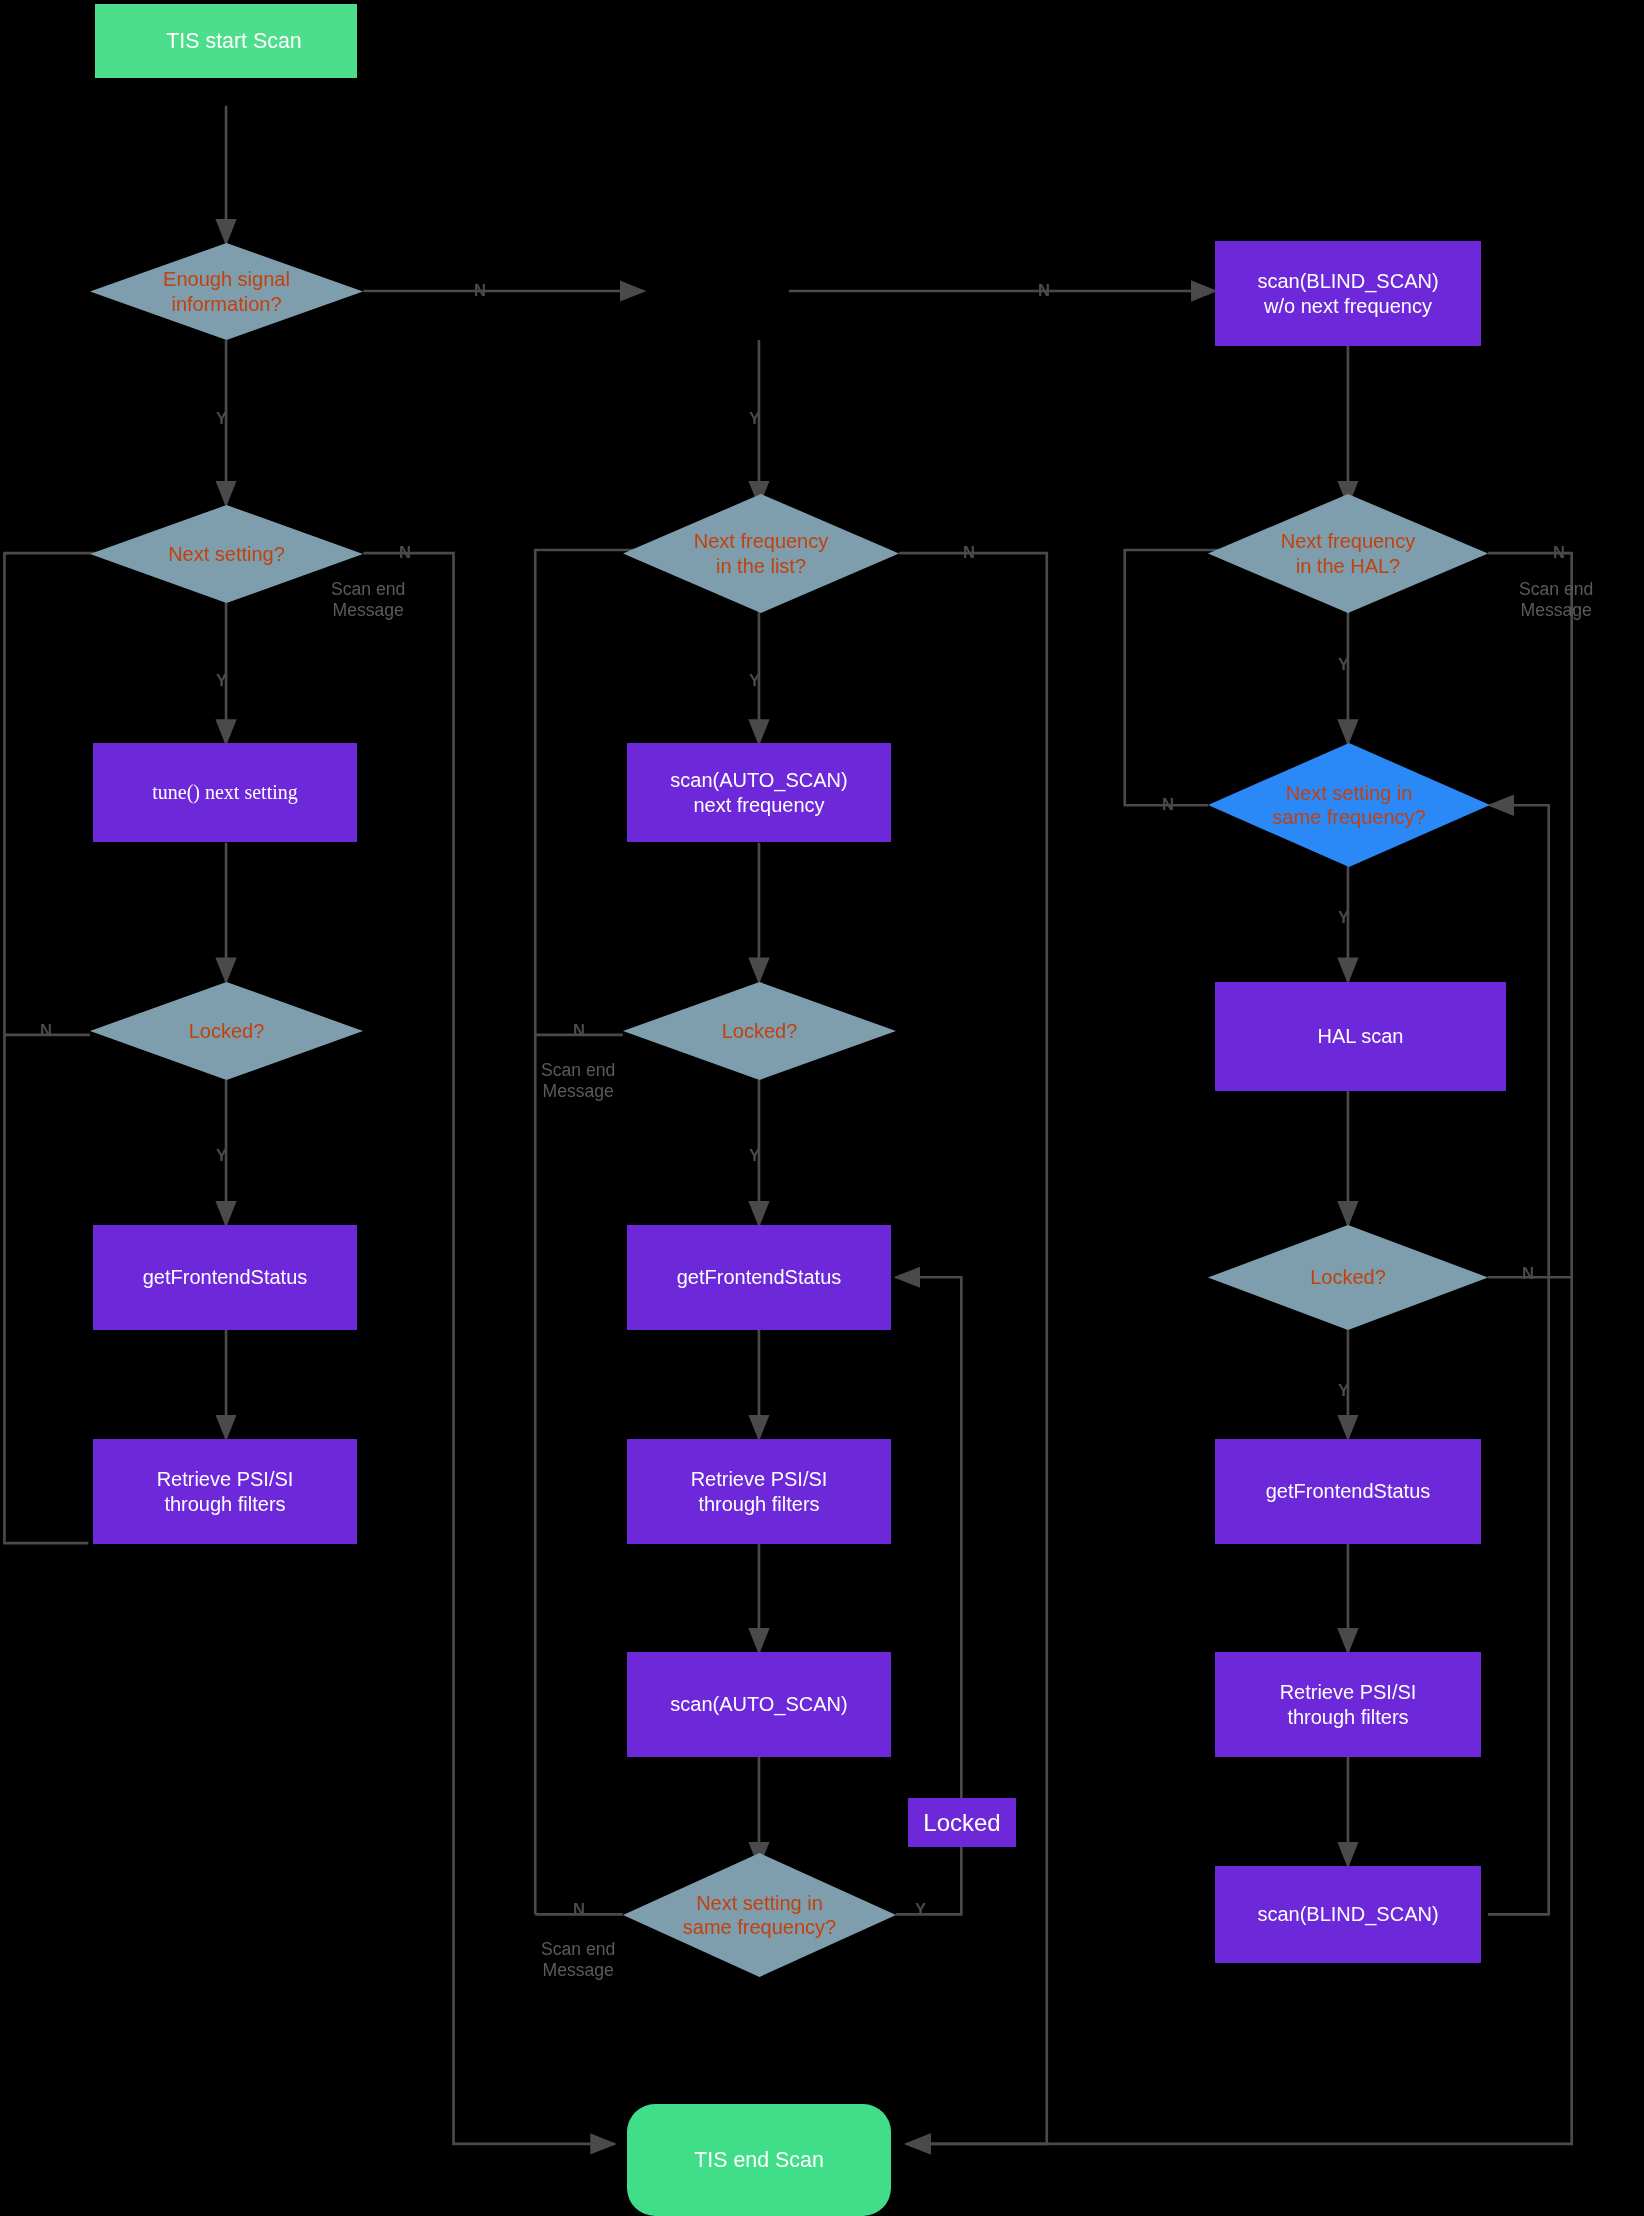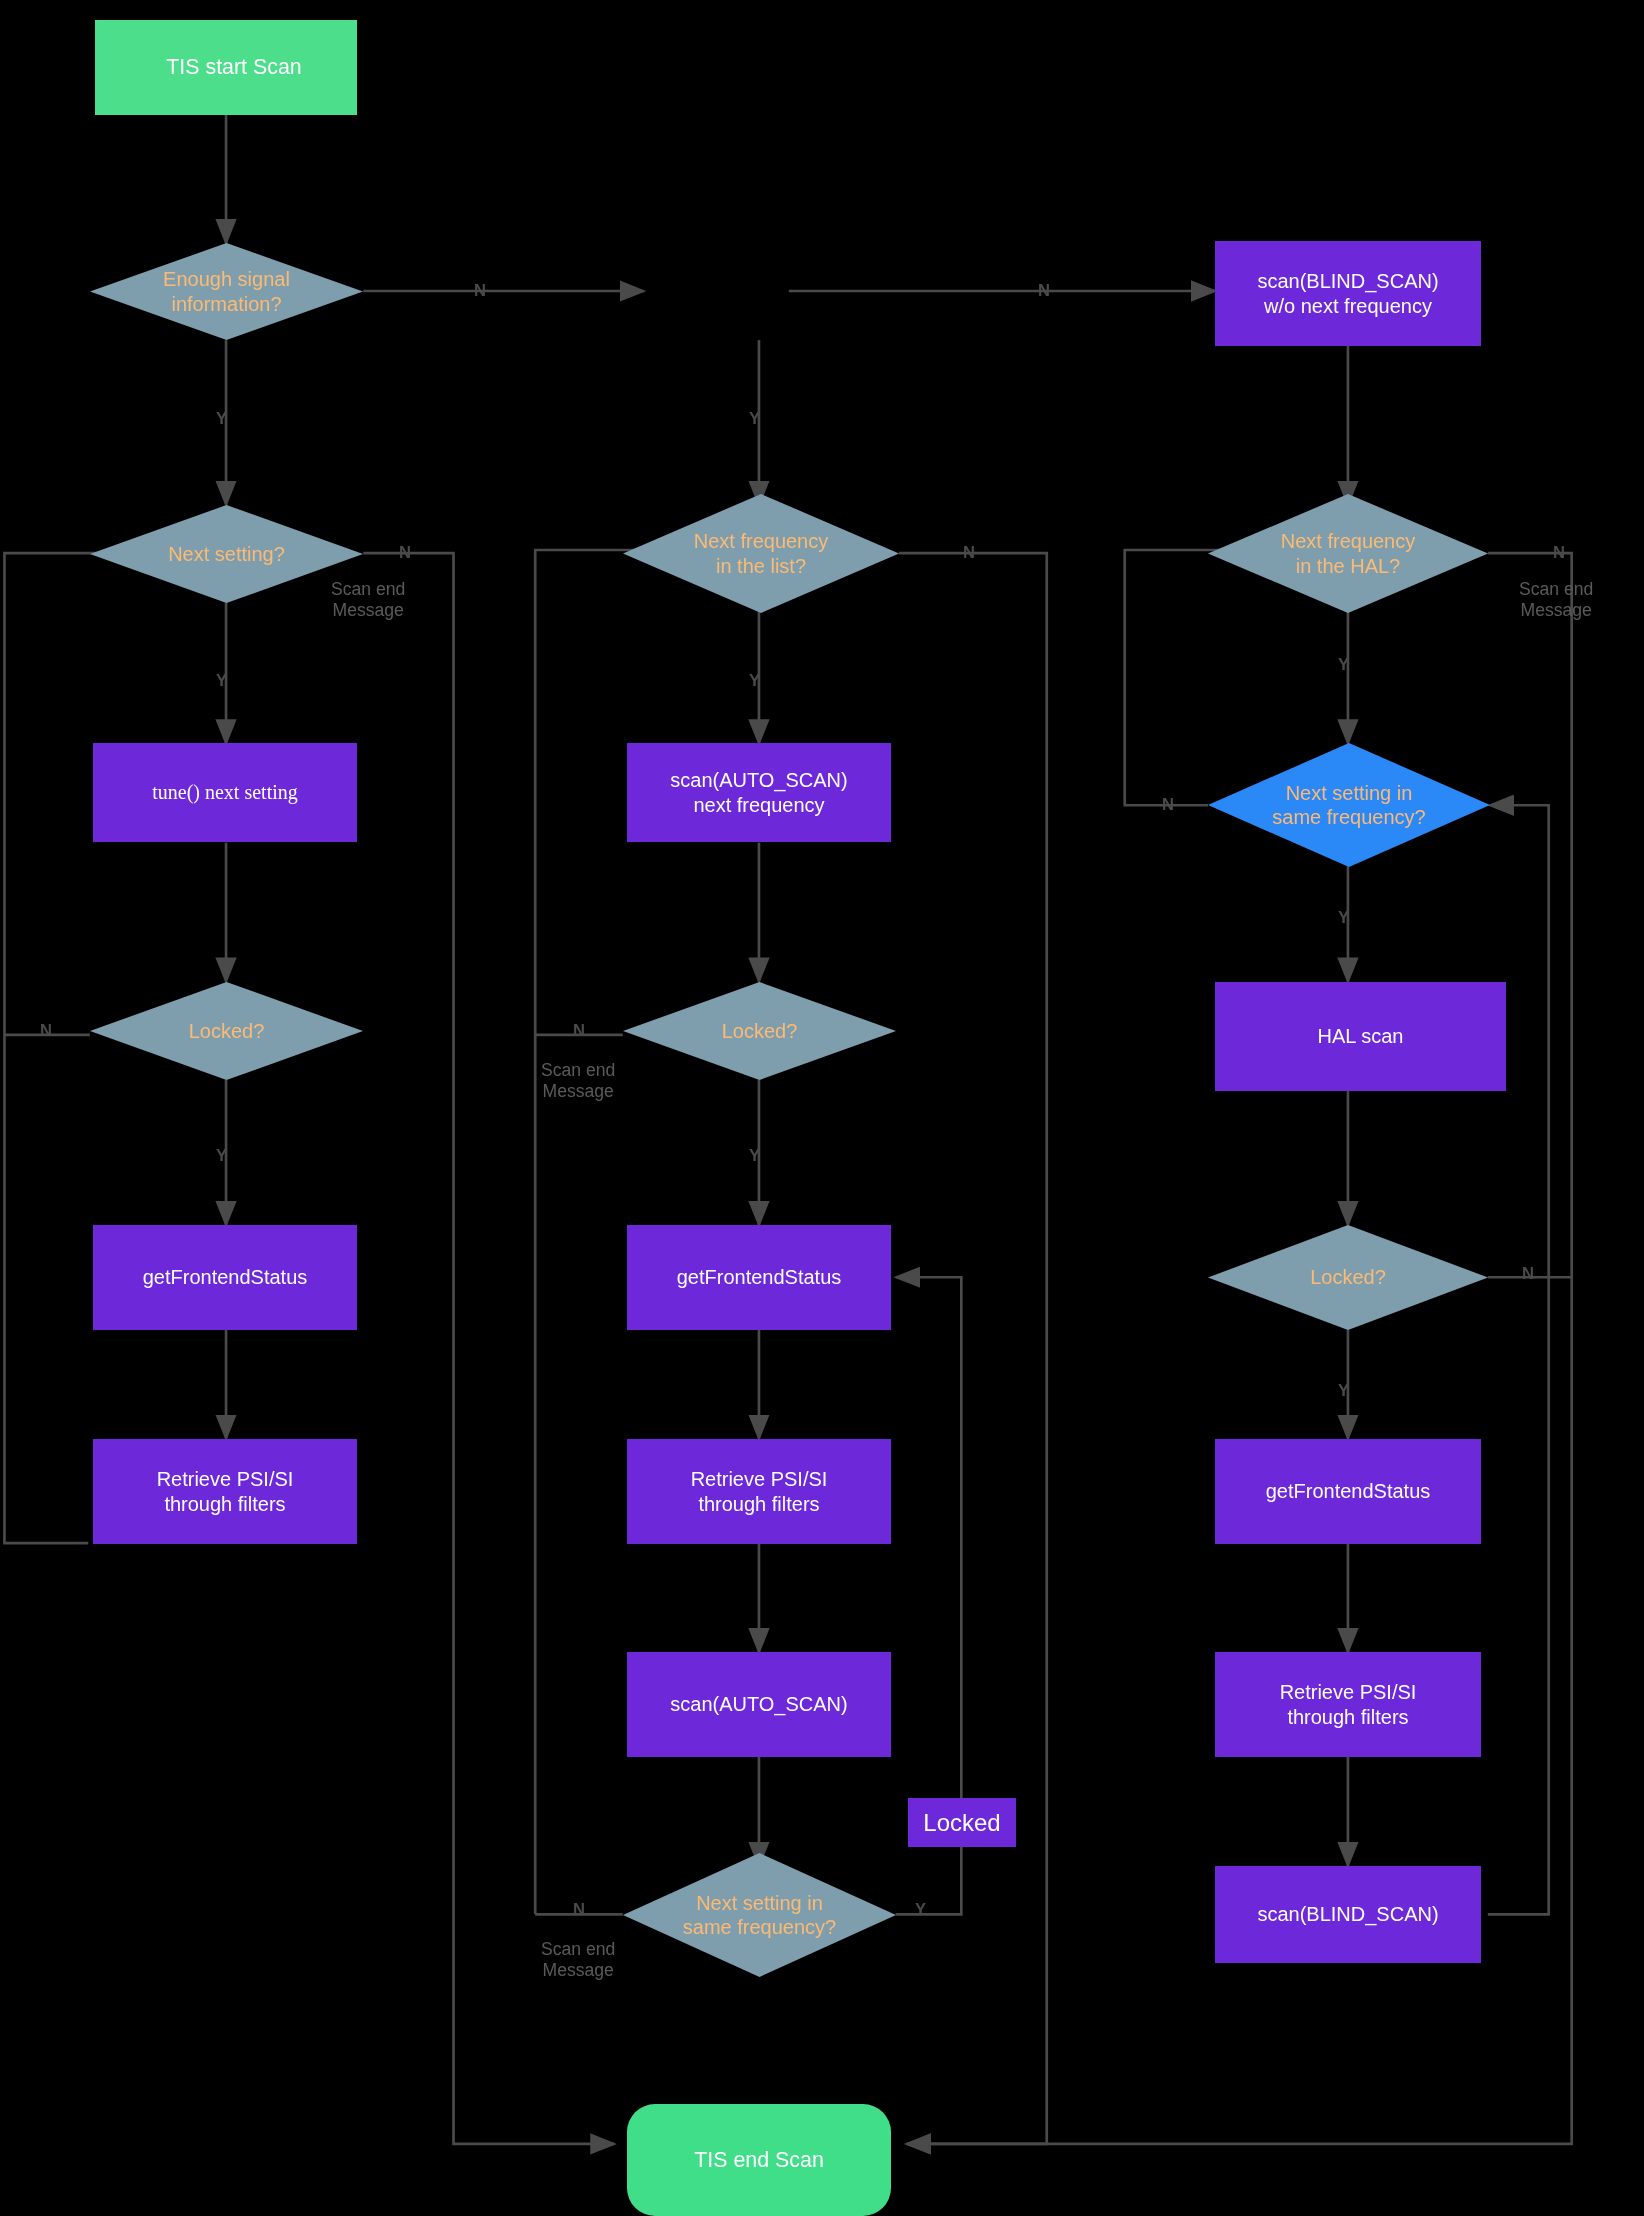--- a/index.html
+++ b/index.html
@@ -10,21 +10,21 @@
         text-align:center;color:#fff;line-height:1.22;box-sizing:border-box;}
   .rect{}
   .start{background:#4CDE8B;}
   .term{background:#41DE8A;}
   .proc{background:#6d28d9;}
   .dia{position:absolute;display:flex;align-items:center;justify-content:center;text-align:center;}
   .dia .shape{position:absolute;left:0;top:0;width:100%;height:100%;
               clip-path:polygon(50% 0,100% 50%,50% 100%,0 50%);}
   .dia .shape.gray{background:#7E9EAE;}
   .dia .shape.blue{background:#2B88F7;}
-  .dia .txt{position:relative;z-index:2;color:#fdba74;line-height:1.22;width:86%;}
+  .dia .txt{position:relative;z-index:2;color:#c2410c;line-height:1.22;width:86%;}
   .edgelabel{position:absolute;color:#4a4a4a;font-weight:bold;font-size:16.6px;
              line-height:1.1;white-space:nowrap;}
   .edgenote{position:absolute;color:#5a5a5a;font-size:17.6px;line-height:1.22;
             white-space:nowrap;text-align:center;}
   .f40{font-size:21.4px;}
   .f38{font-size:20px;}
   .f34{font-size:24px;}
 </style>
 </head>
 <body>
@@ -97,21 +97,21 @@
       <path d="M2786,3585 L2900,3585 L2900,1508 L2790,1508" marker-end="url(#ah)"></path>
 
       <path d="M2262,1508 L2106,1508 L2106,1030 L2462,1030" marker-end="url(#ah)"></path>
 
       <path d="M2786,2392 L2943,2392"></path>
 
       <path d="M2786,1036 L2943,1036 L2943,4015 L1698,4015" marker-end="url(#ah)"></path>
     </g>
   </svg>
 
-  <div class="node rect start f40" style="left:95px;top:20px;width:262px;height:95px;padding-left:16px;">TIS start Scan</div>
+  <div class="node rect start f40" style="left:95px;top:4px;width:262px;height:74px;padding-left:16px;">TIS start Scan</div>
 
   <div class="dia" style="left:90px;top:243px;width:273px;height:97px;">
     <div class="shape gray"></div>
     <div class="txt f38">
       <span>Enough signal</span><br>
       <span>information?</span>
     </div>
   </div>
 
 

